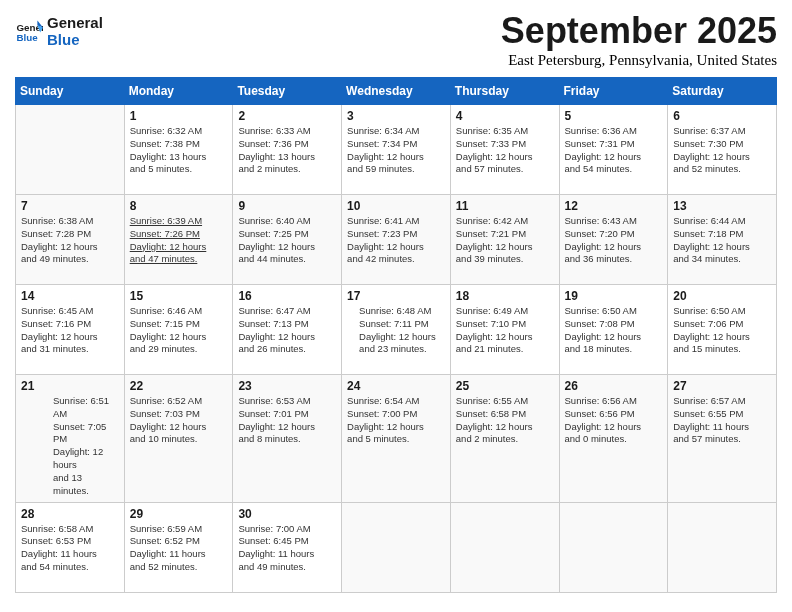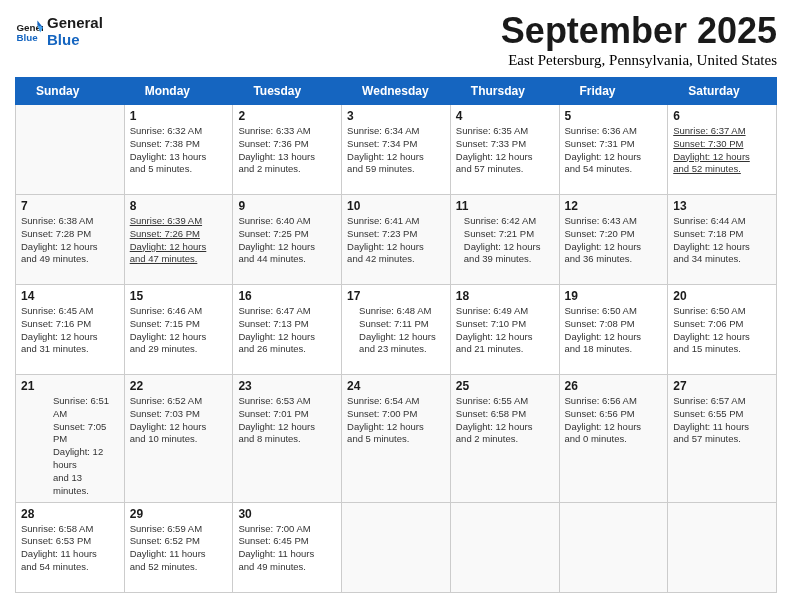--- a/index.html
+++ b/index.html
@@ -42,21 +42,21 @@
     table {
       width: 100%;
       border-collapse: collapse;
       font-size: 11px;
     }
     thead tr {
       background-color: #1565c0;
       color: #fff;
     }
     thead th {
-      padding: 6px 20px;
+      padding: 6px 4px;
       text-align: left;
       font-size: 12px;
       font-weight: bold;
       border: 1px solid #1565c0;
       margin-top: 43px;
     }
     tbody td {
       border: 1px solid #ccc;
       vertical-align: top;
       padding: 4px 5px;
@@ -152,21 +152,21 @@
         </td>
         <td>
           <span class="day-num">5</span>
           <div class="day-info" style="white-space: pre-line;">Sunrise: 6:36 AM
 Sunset: 7:31 PM
 Daylight: 12 hours
 and 54 minutes.</div>
         </td>
         <td>
           <span class="day-num">6</span>
-          <div class="day-info" style="white-space: pre-line; text-decoration: underline;">Sunrise: 6:37 AM
+          <div class="day-info" style="white-space: pre-line;">Sunrise: 6:37 AM
 Sunset: 7:30 PM
 Daylight: 12 hours
 and 52 minutes.</div>
         </td>
       </tr>
       <tr>
         <td>
           <span class="day-num">7</span>
           <div class="day-info" style="white-space: pre-line;">Sunrise: 6:38 AM
 Sunset: 7:28 PM
@@ -189,21 +189,21 @@
         </td>
         <td>
           <span class="day-num">10</span>
           <div class="day-info" style="white-space: pre-line;">Sunrise: 6:41 AM
 Sunset: 7:23 PM
 Daylight: 12 hours
 and 42 minutes.</div>
         </td>
         <td>
           <span class="day-num">11</span>
-          <div class="day-info" style="white-space: pre-line; margin-left: 8px;">Sunrise: 6:42 AM
+          <div class="day-info" style="white-space: pre-line;">Sunrise: 6:42 AM
 Sunset: 7:21 PM
 Daylight: 12 hours
 and 39 minutes.</div>
         </td>
         <td>
           <span class="day-num">12</span>
           <div class="day-info" style="white-space: pre-line;">Sunrise: 6:43 AM
 Sunset: 7:20 PM
 Daylight: 12 hours
 and 36 minutes.</div>

